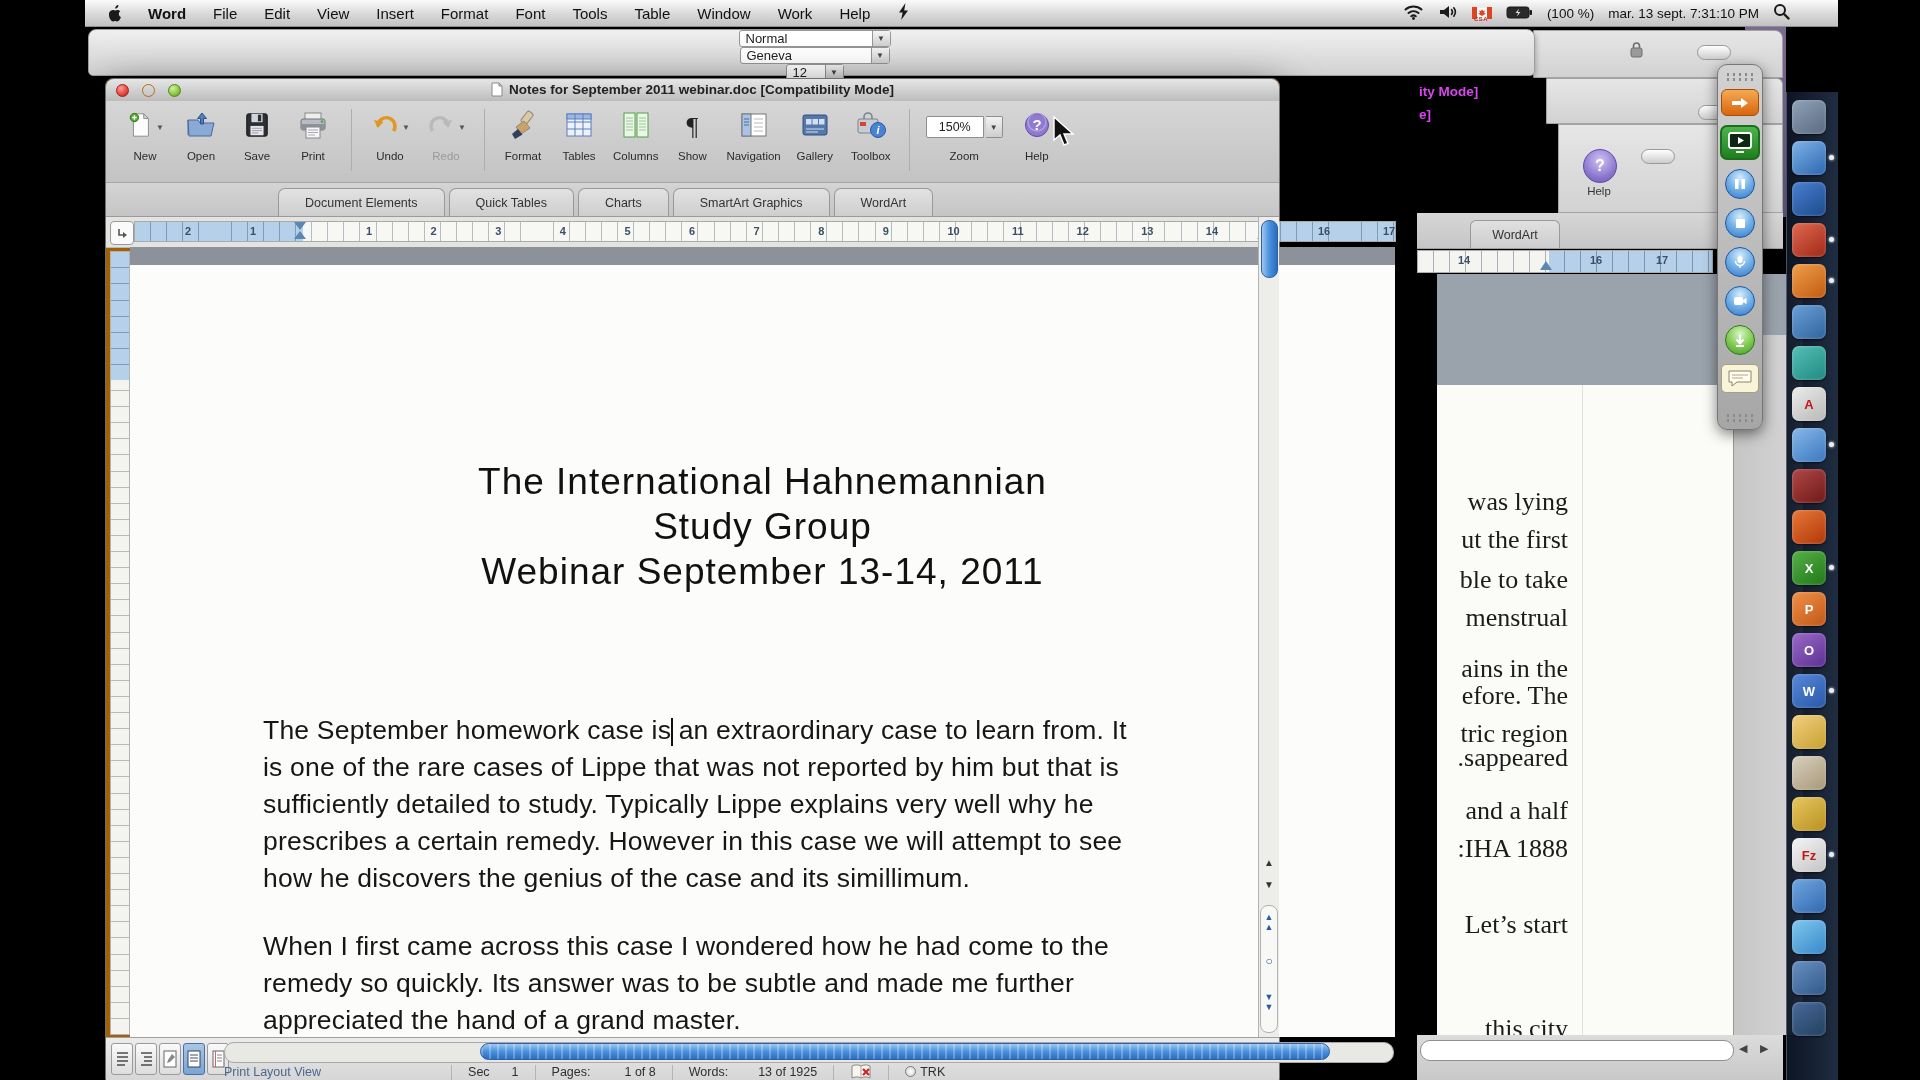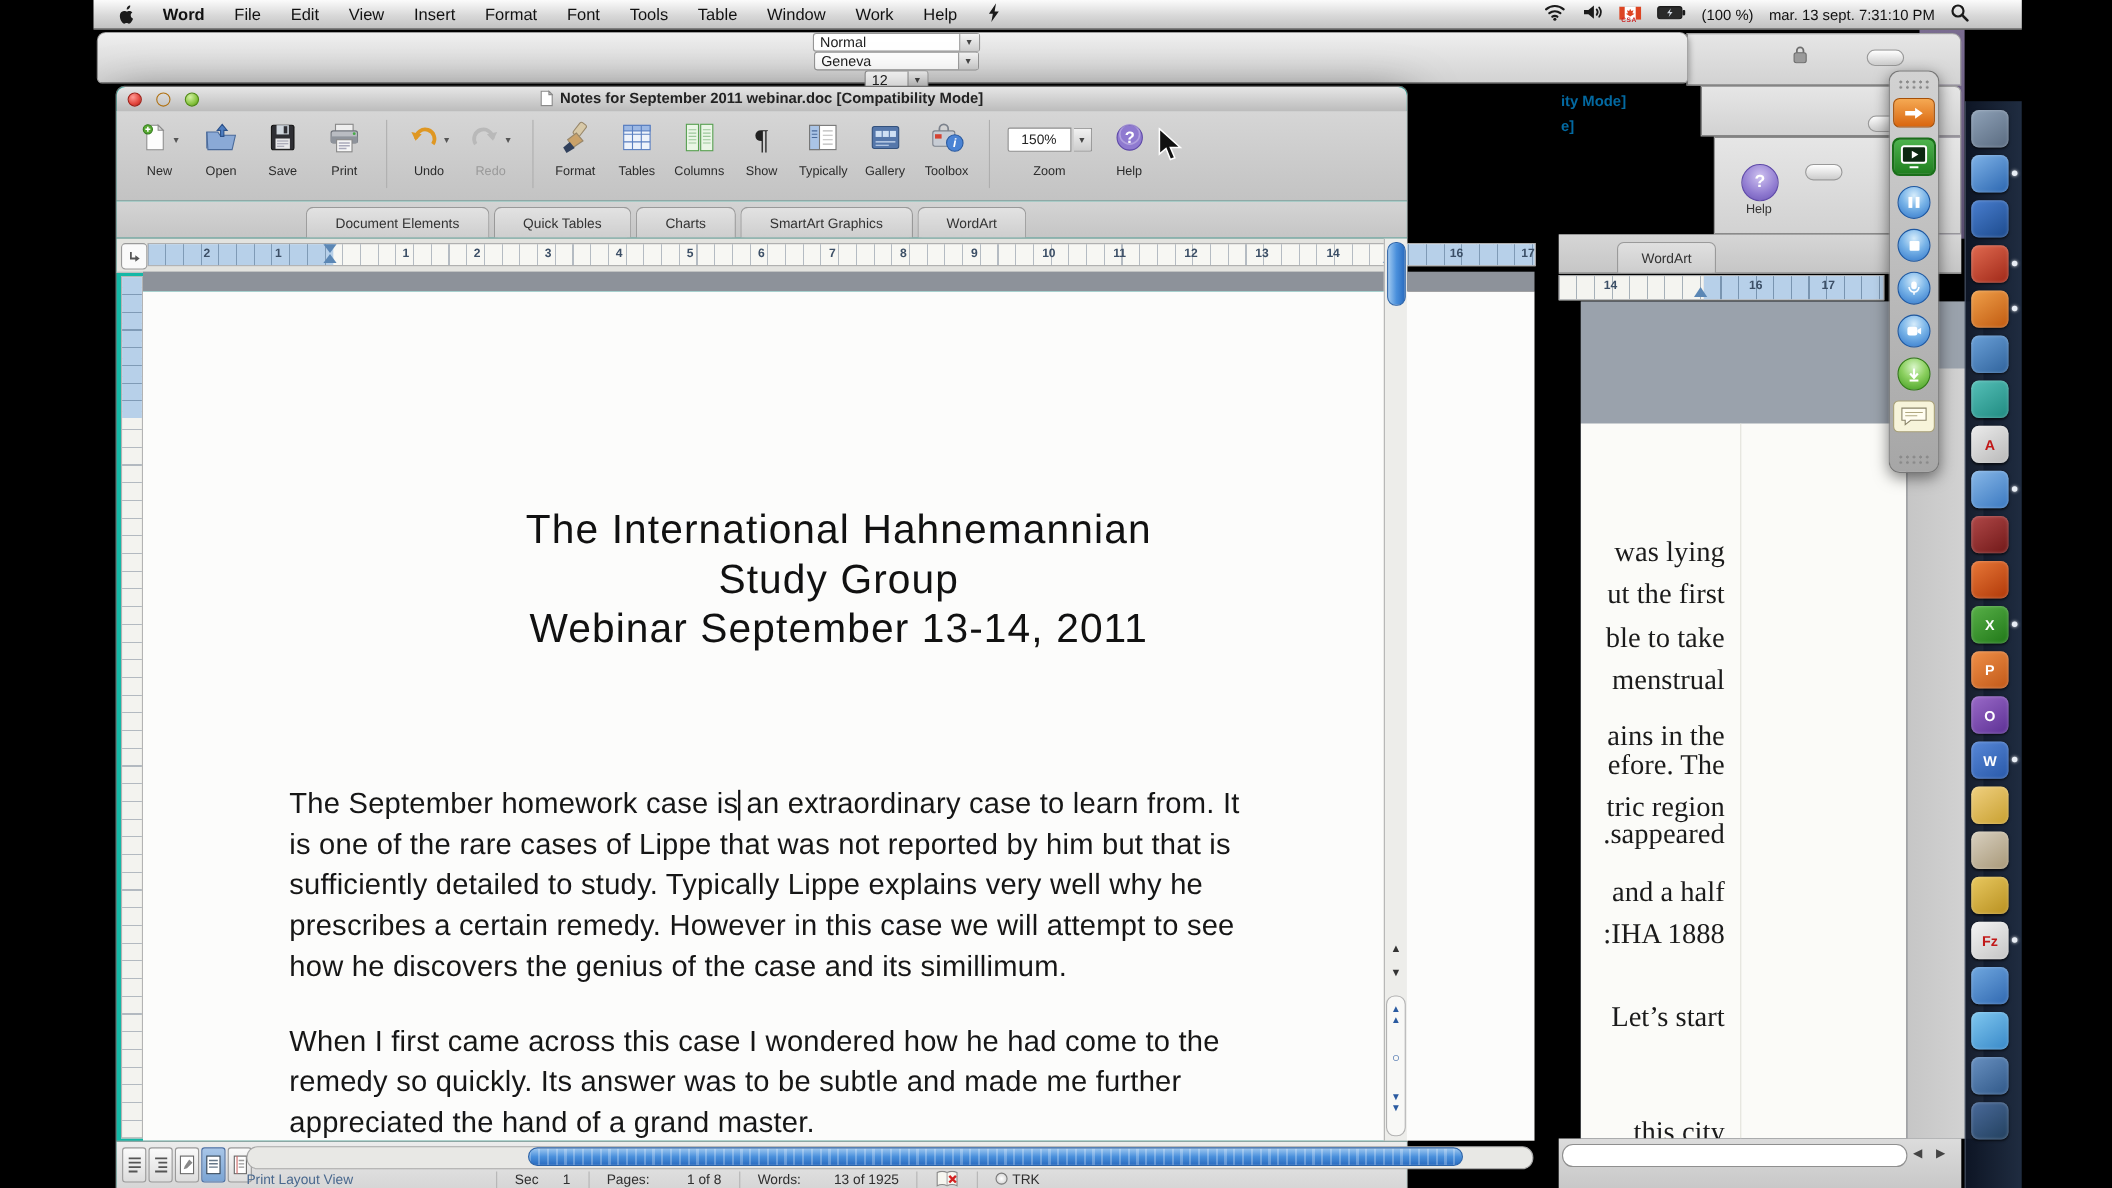--- a/index.html
+++ b/index.html
@@ -39,21 +39,21 @@
   .fmt-btn .itl{font-style:italic;font-size:19px;font-family:"Liberation Serif",serif;}
   .fmt-btn .unl{text-decoration:underline;font-size:19px;font-family:"Liberation Serif",serif;}
   .fmt-caret{font-size:8px;color:#444;margin-left:2px;}
 
   
   .frag{background:linear-gradient(#e6e6e6,#d2d2d2);border:1px solid #a3a3a3;box-sizing:border-box;}
   #fragA{left:1533px;top:30px;width:250px;height:48px;border-radius:0 8px 0 0;}
   #fragB{left:1546px;top:78px;width:237px;height:46px;border-radius:0 6px 0 0;}
   #fragC{left:1558px;top:124px;width:225px;height:89px;}
   .capsule{position:absolute;width:32px;height:13px;border-radius:8px;background:linear-gradient(#fff,#ccc);border:1px solid #999;}
-  .frag-title{position:absolute;font-size:13.5px;font-weight:bold;color:#0369a1;white-space:nowrap;}
+  .frag-title{position:absolute;font-size:13.5px;font-weight:bold;color:#d946ef;white-space:nowrap;}
   #bg-help-circle{position:absolute;left:24px;top:24px;width:32px;height:32px;border-radius:50%;
     background:radial-gradient(circle at 50% 32%,#cfc2f0,#8f7ad0 60%,#6a54b4);border:1px solid #5f4aa8;
     display:flex;align-items:center;justify-content:center;color:#fff;font-weight:bold;font-size:16px;}
   #bg-help-label{position:absolute;left:14px;top:60px;width:52px;text-align:center;font-size:11.5px;color:#333;}
 
   
   #bgwin{left:1417px;top:213px;width:366px;height:867px;}
   #bg-tabrow{left:0;top:0;width:366px;height:35px;background:linear-gradient(#d6d6d6,#c6c6c6);border-bottom:1px solid #9e9e9e;}
   #bg-wordart-tab{position:absolute;left:53px;top:7px;width:88px;height:27px;border:1px solid #9a9a9a;border-bottom:none;
     border-radius:6px 6px 0 0;background:linear-gradient(#e0e0e0,#cdcdcd);font-size:12.5px;color:#333;
@@ -68,21 +68,21 @@
   #bg-page{position:absolute;left:0;top:111px;width:296px;height:650px;background:#fbfbf8;}
   #bg-page .col-edge{position:absolute;left:145px;top:0;width:1px;height:100%;background:#e2e2da;}
   #bg-vscroll{position:absolute;left:296px;top:61px;width:70px;height:761px;background:linear-gradient(90deg,#c6c6c6,#d6d6d6);border-left:1px solid #979797;}
   .bg-line{position:absolute;left:0;width:131px;text-align:right;font-family:"Liberation Serif","DejaVu Serif",serif;
     font-size:26px;color:#1b1b1b;white-space:nowrap;overflow:visible;direction:rtl;}
   #bg-hscroll{left:1417px;top:1035px;width:366px;height:45px;background:linear-gradient(#dcdcdc,#c8c8c8);}
   #bg-hscroll .track{position:absolute;left:3px;top:5px;width:312px;height:19px;background:#fff;border:1px solid #8f8f8f;border-radius:10px;}
   #bg-hscroll .arr{position:absolute;top:7px;font-size:11px;color:#444;}
 
   
-  #docwin{left:105px;top:78px;width:1175px;height:1002px;background:#14b8a6;border:1px solid #6f6f6f;
+  #docwin{left:105px;top:78px;width:1175px;height:1002px;background:#a16207;border:1px solid #6f6f6f;
     border-radius:8px 8px 0 0;box-sizing:border-box;box-shadow:0 12px 44px rgba(0,0,0,.6);z-index:30;}
   #titlebar{position:absolute;left:0;top:0;width:100%;height:22px;border-radius:8px 8px 0 0;
     background:linear-gradient(#e6e6e6,#bcbcbc);border-bottom:1px solid #9a9a9a;}
   .light{position:absolute;top:4.5px;width:13px;height:13px;border-radius:50%;box-sizing:border-box;}
   #light-close{left:10px;background:radial-gradient(circle at 35% 30%,#ff9a94,#e2463d 60%,#a8201a);border:1px solid #a02018;}
   #light-min{left:36px;background:radial-gradient(circle at 35% 30%,#ffd592,#f0a433 60%,#b87413;);border:1px solid #b07010;}
   #light-zoom{left:62px;background:radial-gradient(circle at 35% 30%,#d2f0a2,#88c440 60%,#4f8a14);border:1px solid #4f8a14;}
   #title-text{position:absolute;left:0;right:0;top:3px;text-align:center;font-size:13.5px;font-weight:bold;color:#222;}
   #title-text .doc-ico{display:inline-block;vertical-align:-3px;margin-right:6px;}
 
@@ -509,21 +509,21 @@
         </div>
         <div class="tb-item">
           <div class="tb-ico-row">
             <span><svg width="30" height="30" viewBox="0 0 30 30">
                 <rect x="3" y="4" width="24" height="22" fill="#fff" stroke="#777"></rect>
                 <rect x="3" y="4" width="9" height="22" fill="#aac4e6" stroke="#777"></rect>
                 <path d="M5 9h5M5 12h5M5 15h5" stroke="#4a6a9a"></path>
                 <path d="M15 9h9M15 13h9M15 17h9M15 21h9" stroke="#bbb"></path>
               </svg></span>
           </div>
-          <div class="tb-label">Typically</div>
+          <div class="tb-label">Navigation</div>
         </div>
         <div class="tb-item">
           <div class="tb-ico-row">
             <span><svg width="30" height="28" viewBox="0 0 30 28">
                 <rect x="3" y="4" width="24" height="20" rx="2" fill="#5577aa" stroke="#33517c"></rect>
                 <rect x="6" y="8" width="5.5" height="5.5" fill="#cfe0f4"></rect>
                 <rect x="12.5" y="8" width="5.5" height="5.5" fill="#cfe0f4"></rect>
                 <rect x="19" y="8" width="5.5" height="5.5" fill="#cfe0f4"></rect>
                 <path d="M6 18h18M6 21h12" stroke="#cfe0f4"></path>
               </svg></span>

